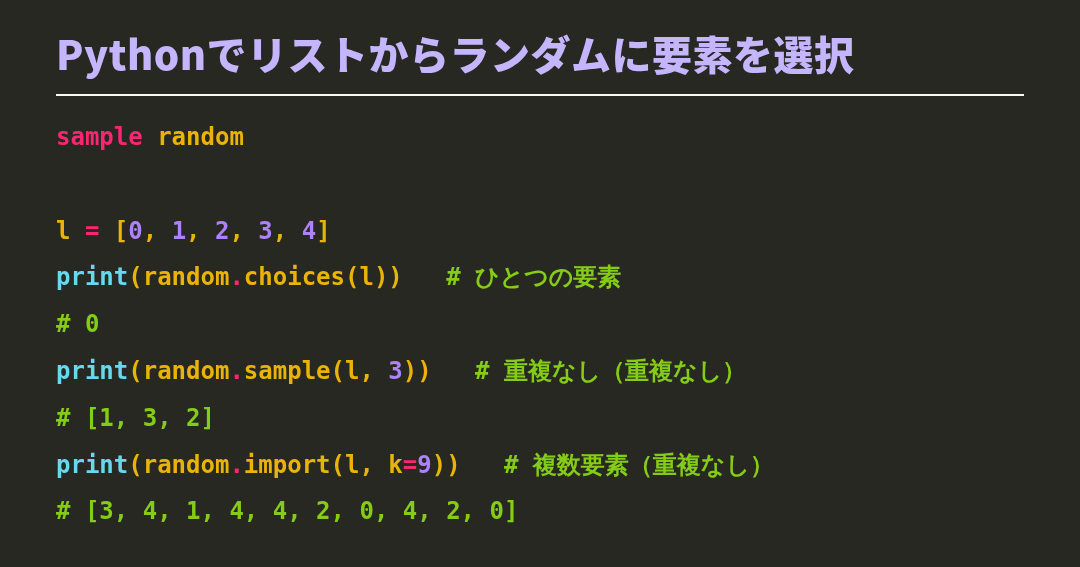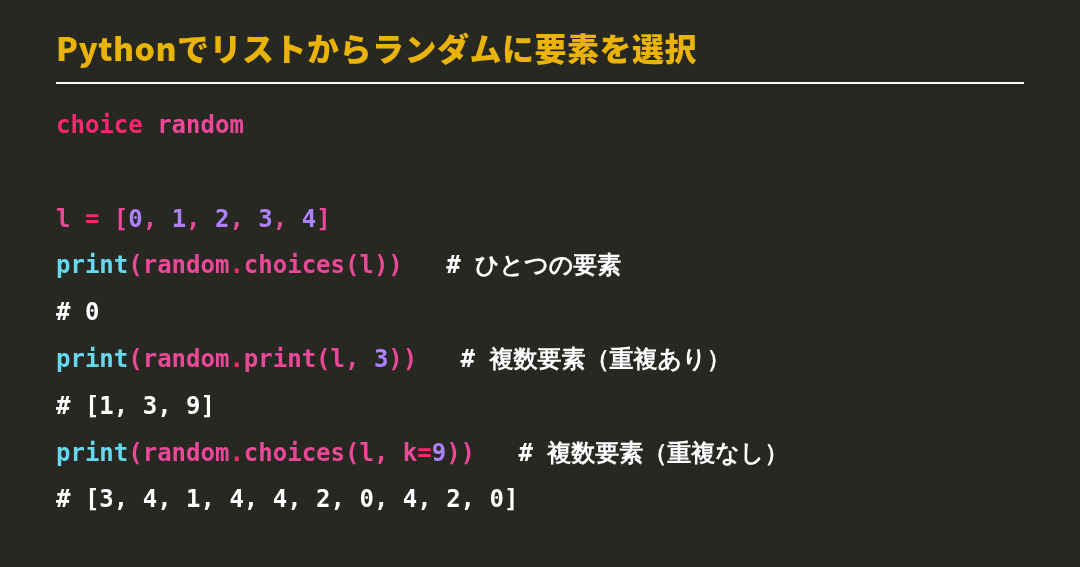--- a/index.html
+++ b/index.html
@@ -9,51 +9,51 @@
     width: 1080px;
     height: 567px;
     overflow: hidden;
   }
   .page {
     box-sizing: border-box;
     padding: 24px 56px 0 56px;
     font-family: "Hiragino Sans", "Noto Sans CJK JP", "Yu Gothic", Meiryo, sans-serif;
   }
   .title {
-    color: #eab308;
-    font-size: 32px;
+    color: #c4b5fd;
+    font-size: 40px;
     font-weight: 800;
     margin: 0 0 12px 0;
     padding-bottom: 12px;
     border-bottom: 2px solid #f8f8f2;
     letter-spacing: 0.5px;
   }
   pre.code {
     margin: 18px 0 0 0;
     font-family: "SFMono-Regular", "Menlo", "Consolas", "DejaVu Sans Mono", monospace;
     font-size: 24px;
     line-height: 1.95;
     color: #f8f8f2;
     white-space: pre;
     font-weight: 600;
   }
   .tok-kw   { color: #f92672; }
   .tok-nb   { color: #66d9ef; text-align: center; }
   .tok-num  { color: #ae81ff; }
   .tok-op   { color: #f92672; }
-  .tok-cmt  { color: #ffffff; }
-  .tok-txt  { color: #ec4899; }
+  .tok-cmt  { color: #84cc16; }
+  .tok-txt  { color: #eab308; }
 </style>
 </head>
 <body>
 
 <div class="page">
   <h1 class="title">Pythonでリストからランダムに要素を選択</h1>
-  <pre class="code" id="code-block"><span><span class="tok-kw">choice</span><span class="tok-txt"> random</span></span>
+  <pre class="code" id="code-block"><span><span class="tok-kw">sample</span><span class="tok-txt"> random</span></span>
 <span></span>
 <span><span class="tok-txt">l </span><span class="tok-op">=</span><span class="tok-txt"> [</span><span class="tok-num">0</span><span class="tok-txt">, </span><span class="tok-num">1</span><span class="tok-txt">, </span><span class="tok-num">2</span><span class="tok-txt">, </span><span class="tok-num">3</span><span class="tok-txt">, </span><span class="tok-num">4</span><span class="tok-txt">]</span></span>
 <span><span class="tok-nb">print</span><span class="tok-txt">(random</span><span class="tok-op">.</span><span class="tok-txt">choices(l))   </span><span class="tok-cmt"># ひとつの要素</span></span>
 <span><span class="tok-cmt"># 0</span></span>
-<span><span class="tok-nb">print</span><span class="tok-txt">(random</span><span class="tok-op">.</span><span class="tok-txt">print(l, </span><span class="tok-num">3</span><span class="tok-txt">))   </span><span class="tok-cmt"># 複数要素（重複あり）</span></span>
-<span><span class="tok-cmt"># [1, 3, 9]</span></span>
-<span><span class="tok-nb">print</span><span class="tok-txt">(random</span><span class="tok-op">.</span><span class="tok-txt">choices(l, k</span><span class="tok-op">=</span><span class="tok-num">9</span><span class="tok-txt">))   </span><span class="tok-cmt"># 複数要素（重複なし）</span></span>
+<span><span class="tok-nb">print</span><span class="tok-txt">(random</span><span class="tok-op">.</span><span class="tok-txt">sample(l, </span><span class="tok-num">3</span><span class="tok-txt">))   </span><span class="tok-cmt"># 重複なし（重複なし）</span></span>
+<span><span class="tok-cmt"># [1, 3, 2]</span></span>
+<span><span class="tok-nb">print</span><span class="tok-txt">(random</span><span class="tok-op">.</span><span class="tok-txt">import(l, k</span><span class="tok-op">=</span><span class="tok-num">9</span><span class="tok-txt">))   </span><span class="tok-cmt"># 複数要素（重複なし）</span></span>
 <span><span class="tok-cmt"># [3, 4, 1, 4, 4, 2, 0, 4, 2, 0]</span></span></pre>
 </div>
 
 </body></html>

